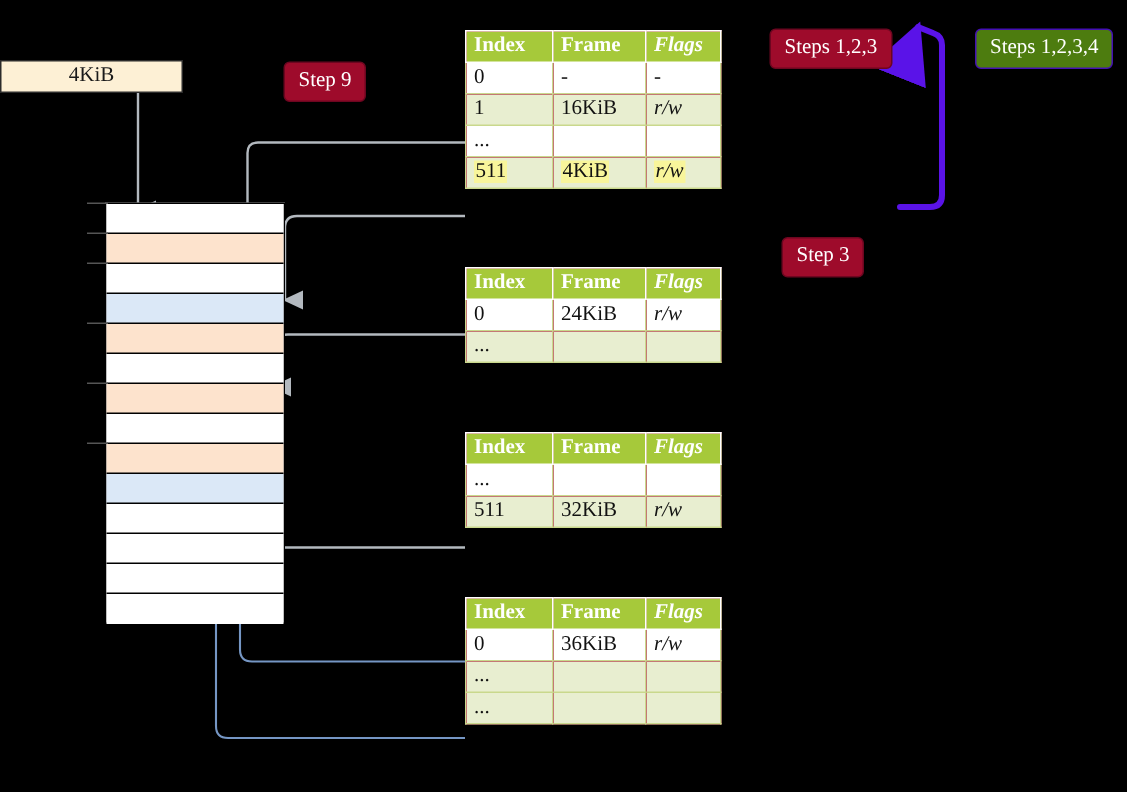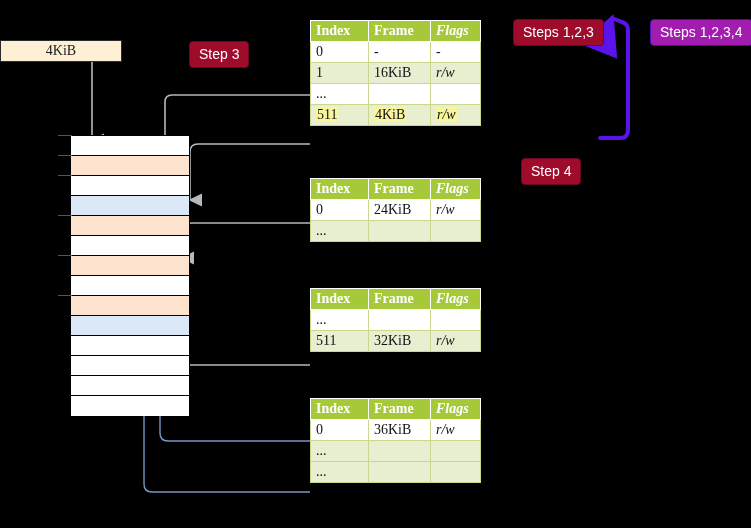--- a/index.html
+++ b/index.html
@@ -9,31 +9,31 @@
     color:#000;
   }
   .stage{position:absolute;left:0;top:0;width:751px;height:528px;}
 
   
   svg.wires{position:absolute;left:0;top:0;width:751px;height:528px;pointer-events:none;}
 
   
   .badge{
     position:absolute;
-    font-family:Liberation Sans, sans-serif;
+    font-family:Liberation Serif, serif;
     font-size:14px;
     line-height:1;
     padding:5px 9px 6px 9px;
     border-radius:4px;
     color:#ffffff;
     white-space:nowrap;
     text-align:center;
   }
   .badge.red{background:#9e0b2b;border:1px solid #6d0620;}
-  .badge.purple{background:#a21caf;border:1px solid #4410b4;}
+  .badge.purple{background:#4d7c0f;border:1px solid #4410b4;}
 
   
   .memlabel{
     position:absolute;
     background:#fdf0d5;
     border:1px solid #2b2b2b;
     font-size:14px;
     text-align:center;
     line-height:20px;
     color:#1a1a1a;
@@ -150,27 +150,27 @@
       <div class="memrow o" style="top: 120px; height: 20px; width: 118px;"></div>
       <div class="memrow w" style="top: 140px; height: 20px; width: 118px;"></div>
       <div class="memrow o" style="top: 160px; height: 20px; width: 118px;"></div>
       <div class="memrow b" style="top: 180px; height: 20px; width: 118px;"></div>
       <div class="memrow w" style="top: 200px; height: 20px; width: 118px;"></div>
       <div class="memrow w" style="top: 220px; height: 20px; width: 118px;"></div>
       <div class="memrow w" style="top: 240px; height: 20px; width: 118px;"></div>
       <div class="memrow w last" style="top: 260px; height: 20px; width: 118px;"></div>
     </div>
 
-  <div class="badge red" style="left:189px;top:41px;">Step 3</div>
+  <div class="badge red" style="left:189px;top:41px;">Step 9</div>
 
   <div class="badge red" style="left:513px;top:19px;">Steps 1,2,3</div>
 
   <div class="badge purple" style="left:650px;top:19px;">Steps 1,2,3,4</div>
 
-  <div class="badge red" style="left:521px;top:158px;">Step 4</div>
+  <div class="badge red" style="left:521px;top:158px;">Step 3</div>
 
   <div id="tables-host">
       <table class="ptable" style="left: 310px; top: 20px; width: 170px;">
         <thead>
           <tr>
             <th class="col-i">Index</th>
             <th class="col-f">Frame</th>
             <th class="col-g">Flags</th>
           </tr>
         </thead>

